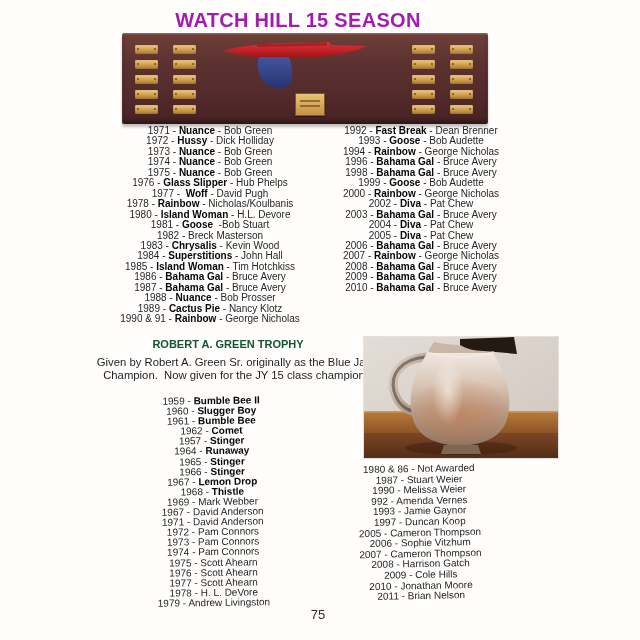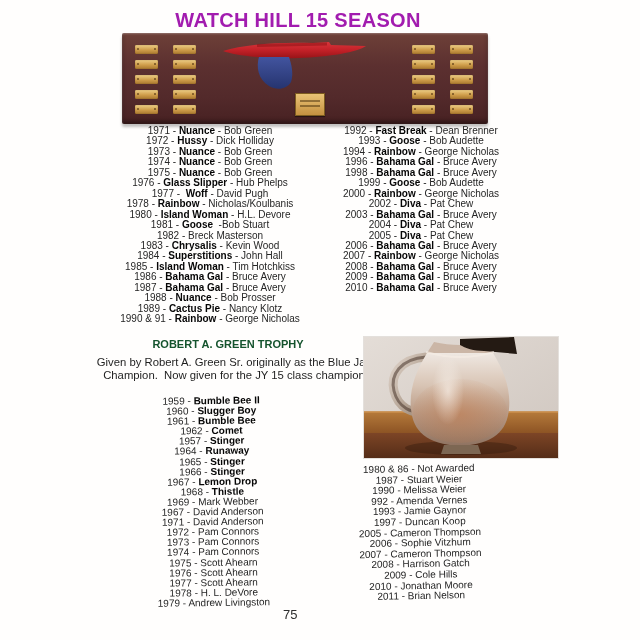--- a/index.html
+++ b/index.html
@@ -44,21 +44,21 @@
   #season-right{left:330px;top:126px;width:170px;margin-left:6px;}
   
   .gt-title{position:absolute;left:78px;top:338px;width:300px;text-align:center;font-size:11px;font-weight:700;color:#14532d;}
   .gt-desc{position:absolute;left:78px;top:356px;width:312px;text-align:center;font-size:11.3px;line-height:13.2px;color:#1f1f1f;}
   .gt-desc .row{white-space:pre;}
   #gt-list{left:120px;top:396px;width:185px;font-size:10px;line-height:10.1px;transform:rotate(-0.8deg);}
   #gt-right{left:330px;top:464px;width:180px;font-size:10px;line-height:10.6px;transform:rotate(-1.1deg);}
   
   .photo{position:absolute;left:364px;top:337px;width:194px;height:121px;box-shadow:0 0 0 1px #e4e0dc;}
   .photo svg{display:block;}
-  .page-num{position:absolute;left:283px;top:607px;width:40px;text-align:left;font-size:13px;color:#2e2e2e;}
+  .page-num{position:absolute;left:298px;top:607px;width:40px;text-align:center;font-size:13px;color:#2e2e2e;}
 </style>
 </head>
 <body>
 
 <div id="page">
 
   <div class="page-title">WATCH HILL 15 SEASON</div>
 
   <div class="plaque">
     <div class="plates left">

